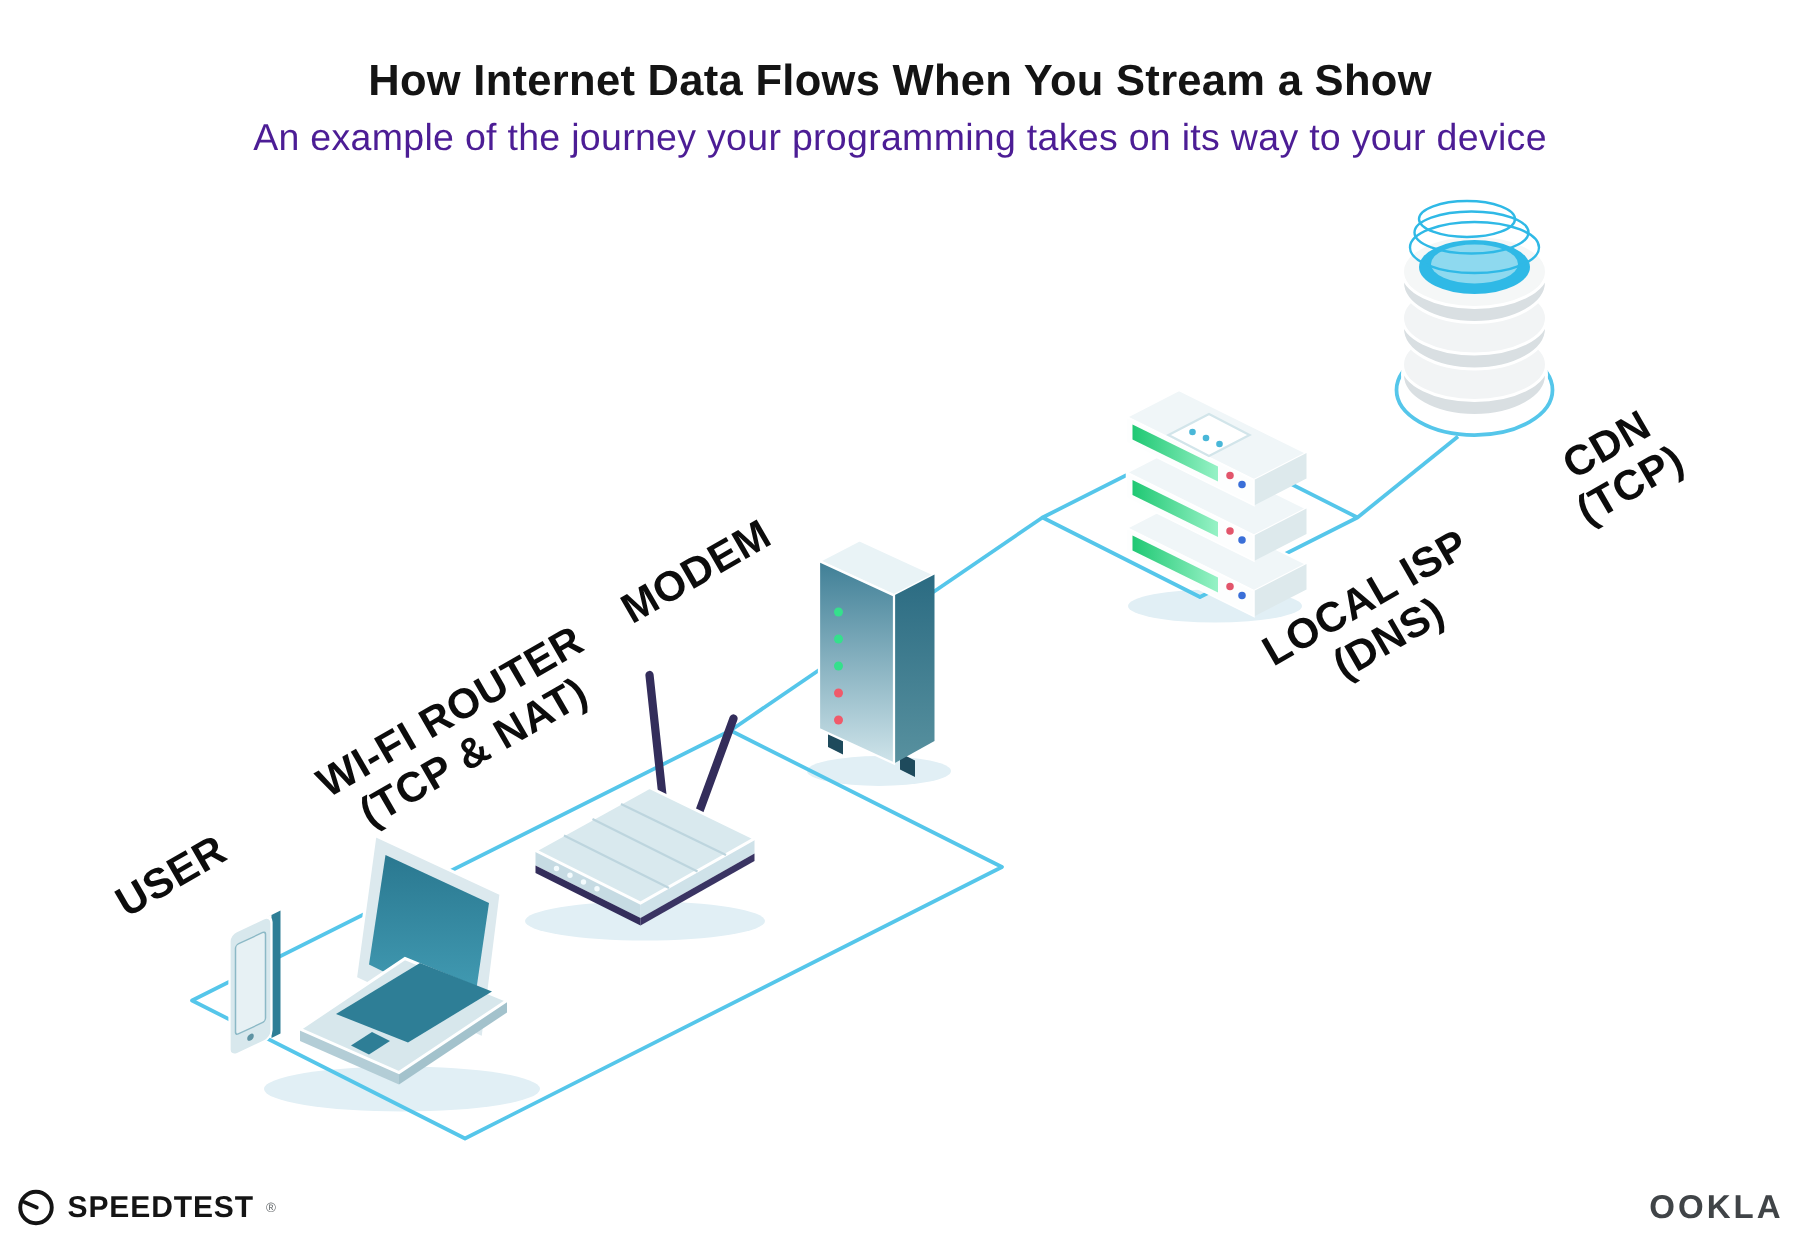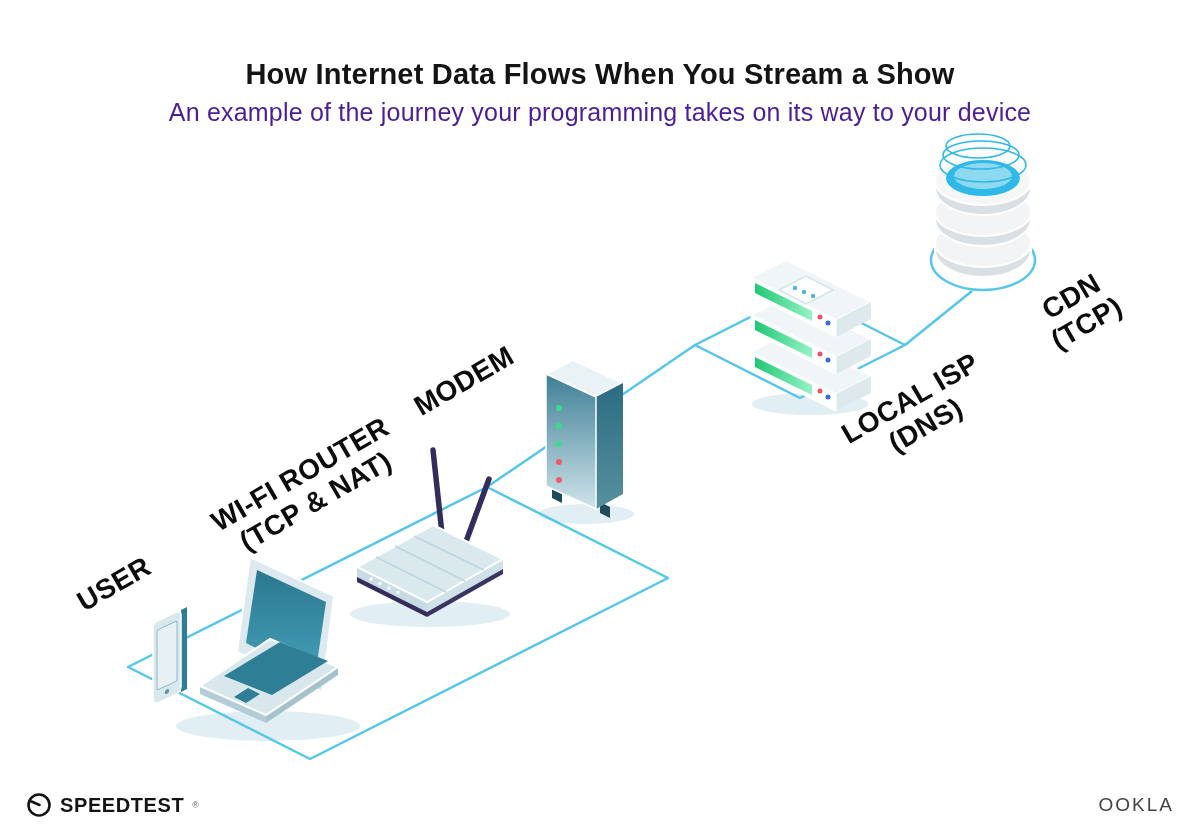--- a/index.html
+++ b/index.html
@@ -11,21 +11,20 @@
     background: #ffffff;
     overflow: hidden;
     font-family: "Liberation Sans", sans-serif;
   }
   .header {
     position: absolute;
     top: 38px;
     left: 0;
     width: 100%;
     text-align: center;
-    margin-top: 20px;
   }
   .title {
     margin: 0;
     font-size: 29px;
     font-weight: 700;
     color: #141414;
     letter-spacing: 0.2px;
   }
   .subtitle {
     margin: 7px 0 0 0;
@@ -50,21 +49,21 @@
     white-space: nowrap;
     text-align: center;
     letter-spacing: 0.4px;
   }
   .node-label span { display: block; }
   .footer {
     position: absolute;
     left: 0;
     bottom: 18px;
     width: 100%;
-    padding: 0 26px;
+    padding: 0 11px;
     display: flex;
     justify-content: space-between;
     align-items: center;
   }
   .brand-left {
     display: flex;
     align-items: center;
     gap: 8px;
   }
   .brand-left .wordmark {
@@ -72,22 +71,22 @@
     font-weight: 700;
     color: #141414;
     letter-spacing: 0.6px;
   }
   .brand-left sup {
     font-size: 9px;
     color: #6b6f72;
     vertical-align: super;
   }
   .brand-right {
-    font-size: 19px;
-    font-weight: 400;
+    font-size: 22px;
+    font-weight: 700;
     color: #404447;
     letter-spacing: 2px;
   }
 </style>
 </head>
 <body>
 
 <div class="page">
 
   <header class="header">

